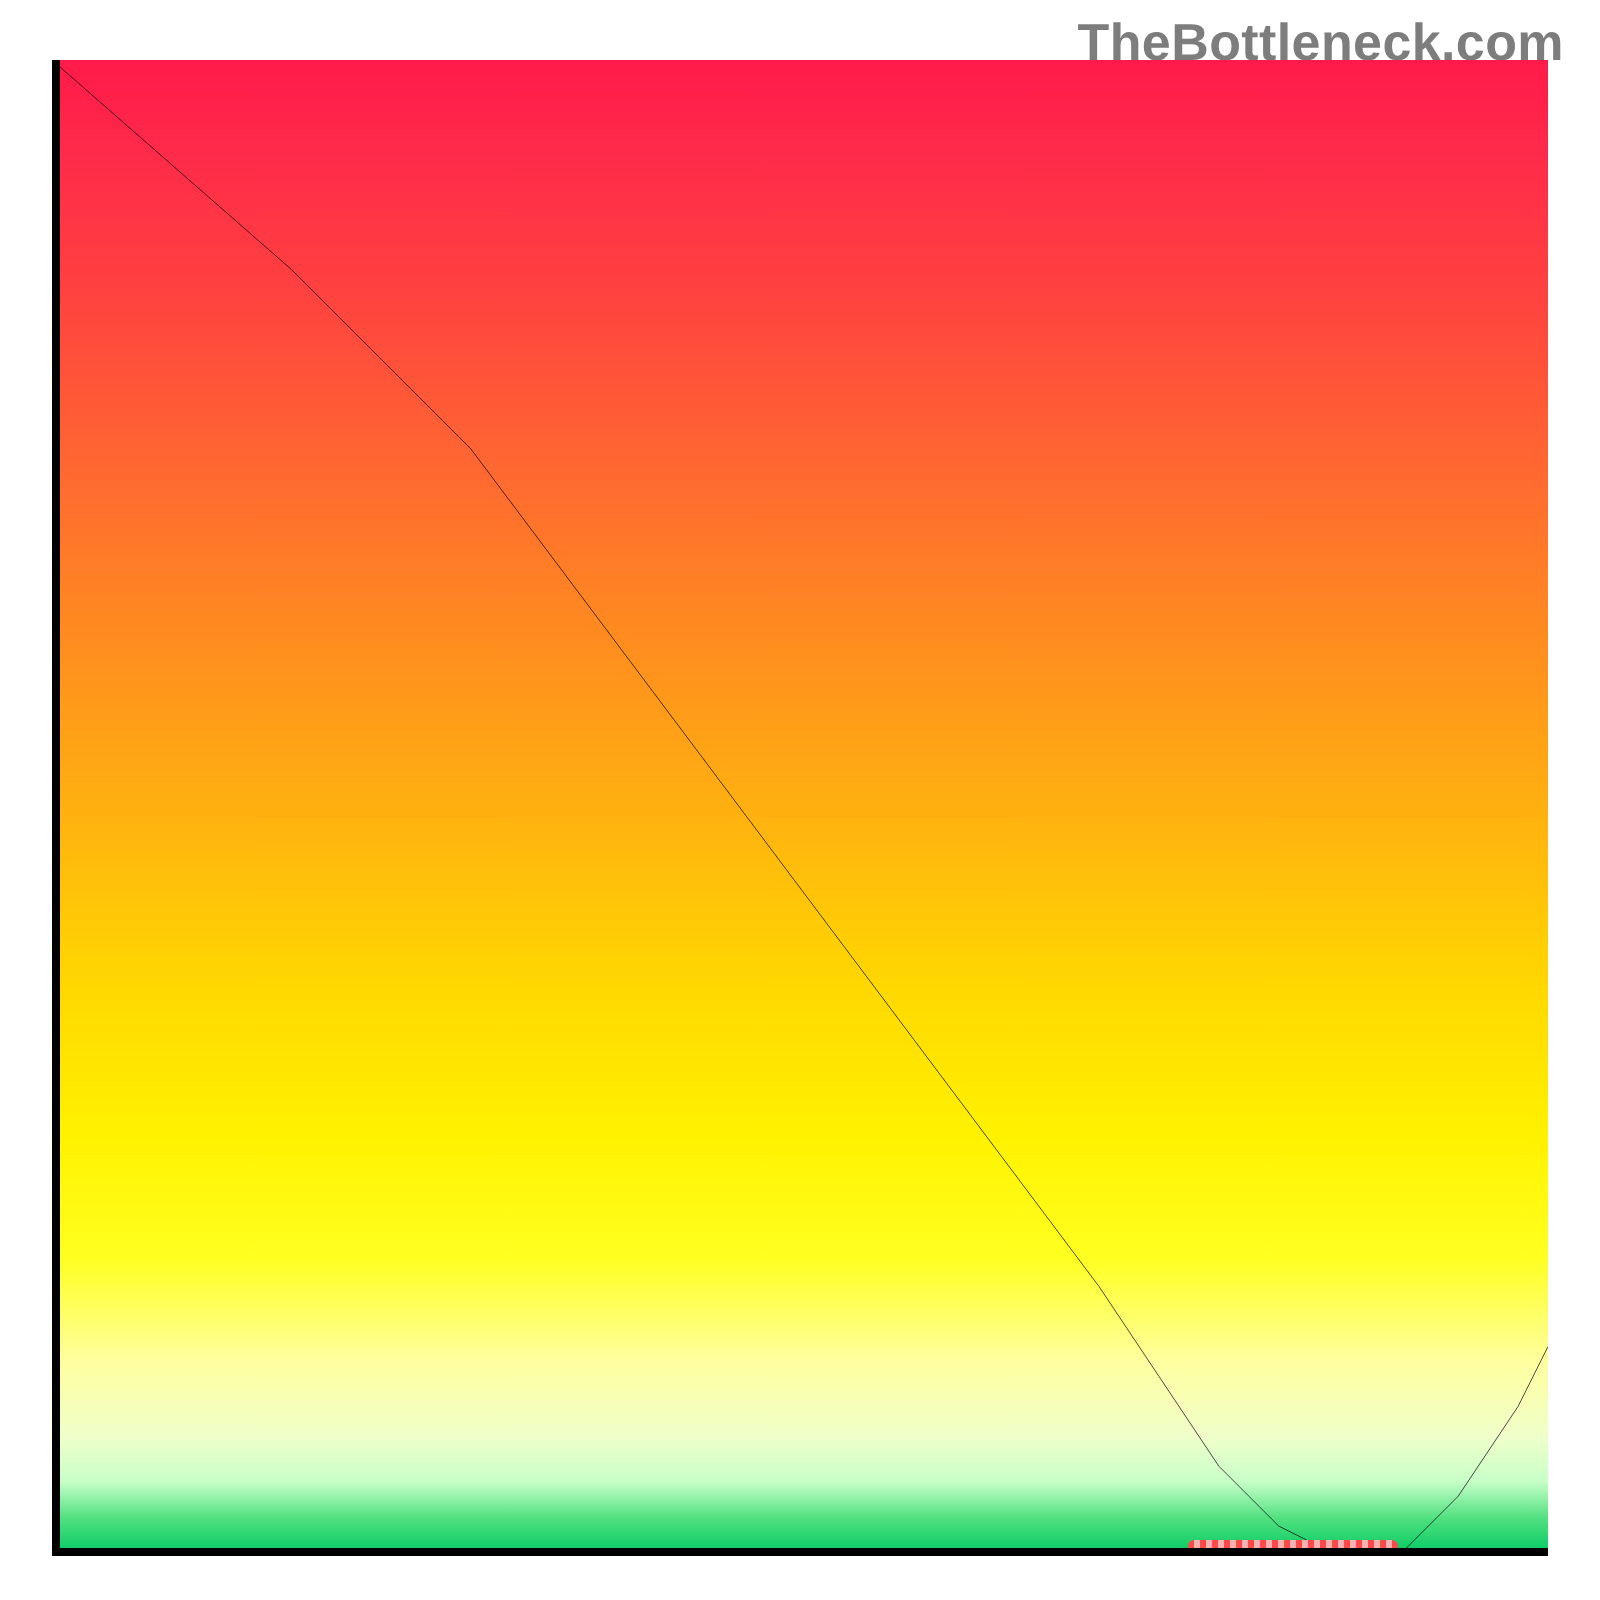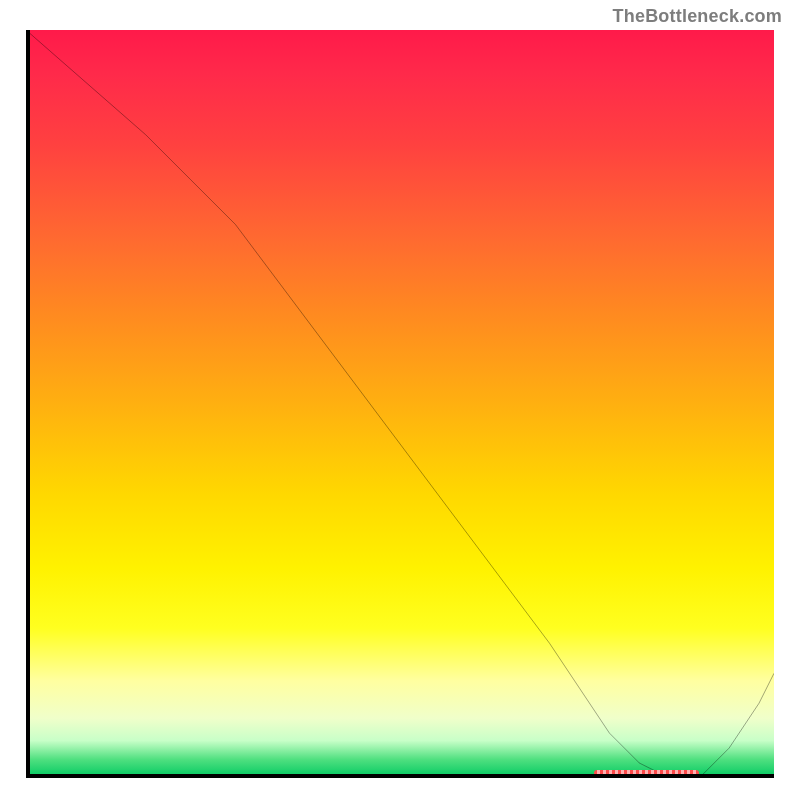--- a/index.html
+++ b/index.html
@@ -12,21 +12,21 @@
   }
   .wrap {
     position: relative;
     width: 800px;
     height: 800px;
   }
   .watermark {
     position: absolute;
     top: 6px;
     right: 18px;
-    font-size: 18px;
+    font-size: 26px;
     font-weight: 600;
     color: #7d7d7d;
     letter-spacing: 0.2px;
   }
   .plot {
     position: absolute;
     left: 26px;
     top: 30px;
     width: 748px;
     height: 748px;

